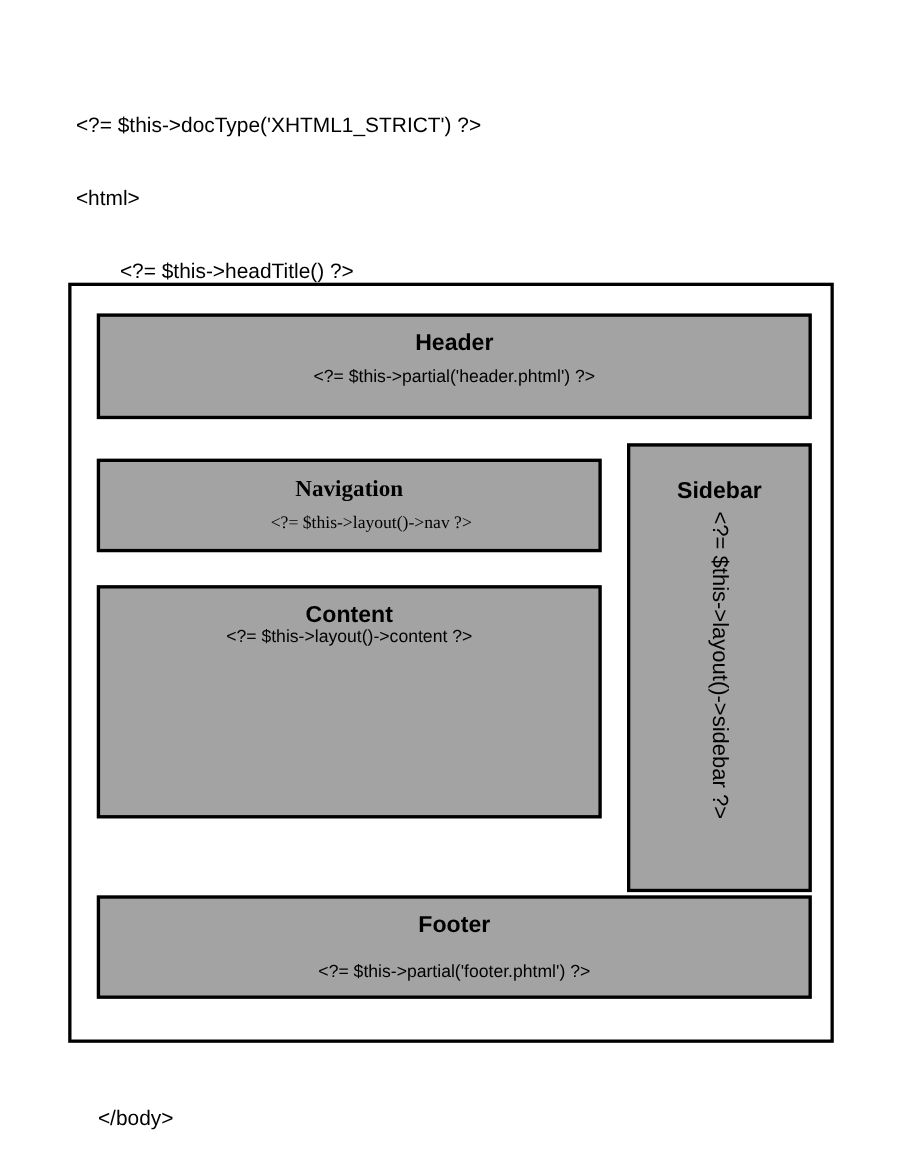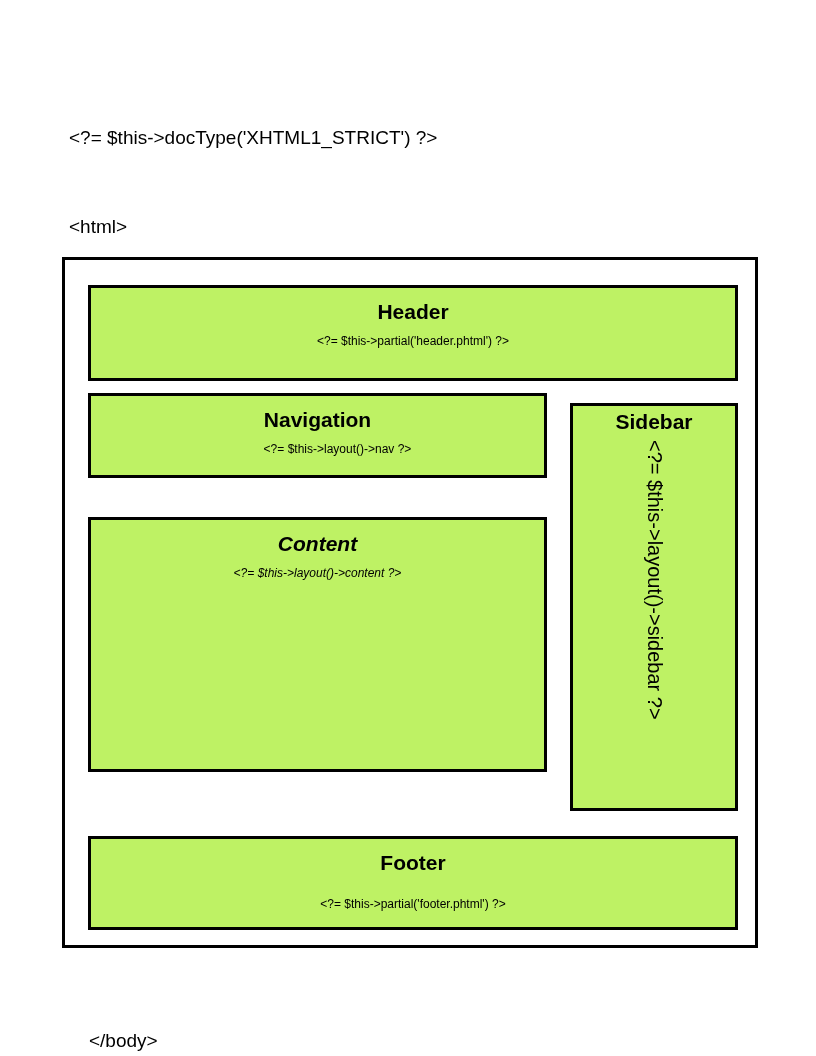--- a/index.html
+++ b/index.html
@@ -21,113 +21,113 @@
     position: absolute;
     left: 69px;
     font-size: 19px;
     line-height: 22.3px;
     white-space: pre;
     color: #000000;
   }
   #code-top  { top: 59px; }
   #code-bottom { top: 962px; }
 
-  .code-line { display: block; white-space: pre; margin-top: 23px; }
+  .code-line { display: block; white-space: pre; }
   .ind-0 { padding-left: 0px; }
   .ind-1 { padding-left: 20px; }
   .ind-2 { padding-left: 40px; }
 
   
   #diagram-outer {
     position: absolute;
     left: 62px;
     top: 257px;
     width: 696px;   
     height: 691px;  
     border: 3px solid #000000;
     box-sizing: border-box;
     background: #ffffff;
   }
 
   .region-box {
     position: absolute;
     border: 3px solid #000000;
     box-sizing: border-box;
-    background: #bef264;
+    background: #a3a3a3;
   }
 
   .region-title {
     font-size: 21px;
     font-weight: bold;
     text-align: center;
     display: block;
   }
   .region-code {
-    font-size: 12px;
+    font-size: 16px;
     font-weight: normal;
     text-align: center;
     display: block;
     white-space: pre;
   }
 
   
   #box-header {
     left: 23px;
     top: 25px;
     width: 650px;
     height: 96px;
   }
   #box-header .region-title { margin-top: 12px; }
   #box-header .region-code  { margin-top: 10px; }
 
   
   #box-nav {
     left: 23px;
-    top: 133px;
+    top: 157px;
     width: 459px;
     height: 85px;
+    font-family: Liberation Serif, serif;
   }
   #box-nav .region-title { margin-top: 12px; }
   #box-nav .region-code  { margin-top: 10px; padding-left: 40px; }
 
   
   #box-content {
     left: 23px;
-    top: 257px;
+    top: 272px;
     width: 459px;
-    height: 255px;
-    font-style: italic;
+    height: 212px;
   }
   #box-content .region-title { margin-top: 12px; }
-  #box-content .region-code  { margin-top: 10px; }
+  #box-content .region-code  { }
 
   
   #box-sidebar {
     left: 505px;
     top: 143px;
     width: 168px;
     height: 408px;
     display: flex;
     flex-direction: column;
     align-items: center;
   }
-  #box-sidebar .region-title { margin-top: 4px; }
+  #box-sidebar .region-title { margin-top: 29px; }
   .sidebar-vertical-code {
     font-size: 20px;
     writing-mode: vertical-rl;
     text-orientation: mixed;
     white-space: pre;
     margin-top: 6px;
     letter-spacing: 0px;
   }
 
   
   #box-footer {
     left: 23px;
-    top: 576px;
+    top: 554px;
     width: 650px;
     height: 94px;
   }
   #box-footer .region-title { margin-top: 12px; }
   #box-footer .region-code  { margin-top: 22px; }
 </style>
 </head>
 <body>
 
 <div id="code-top" class="code-block">

